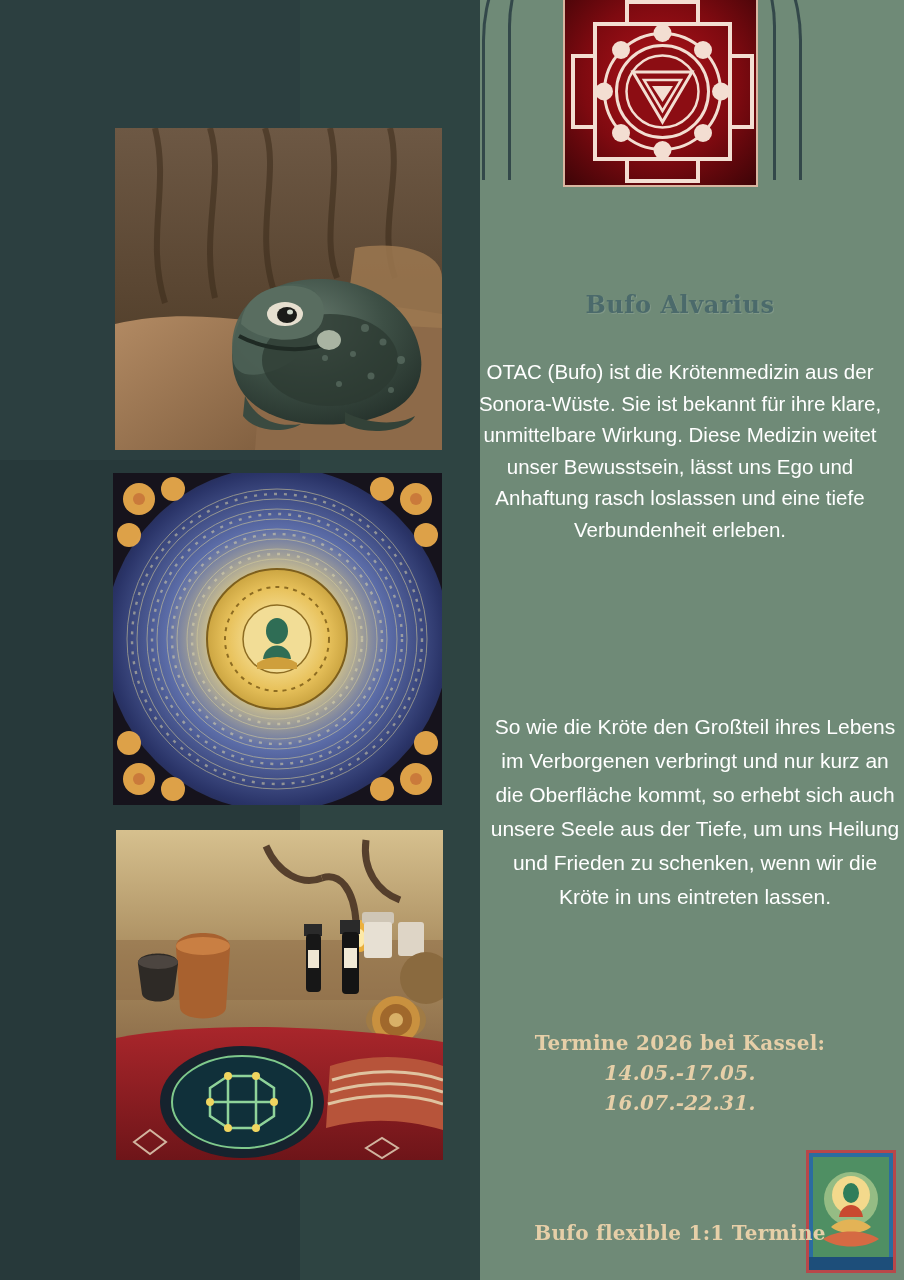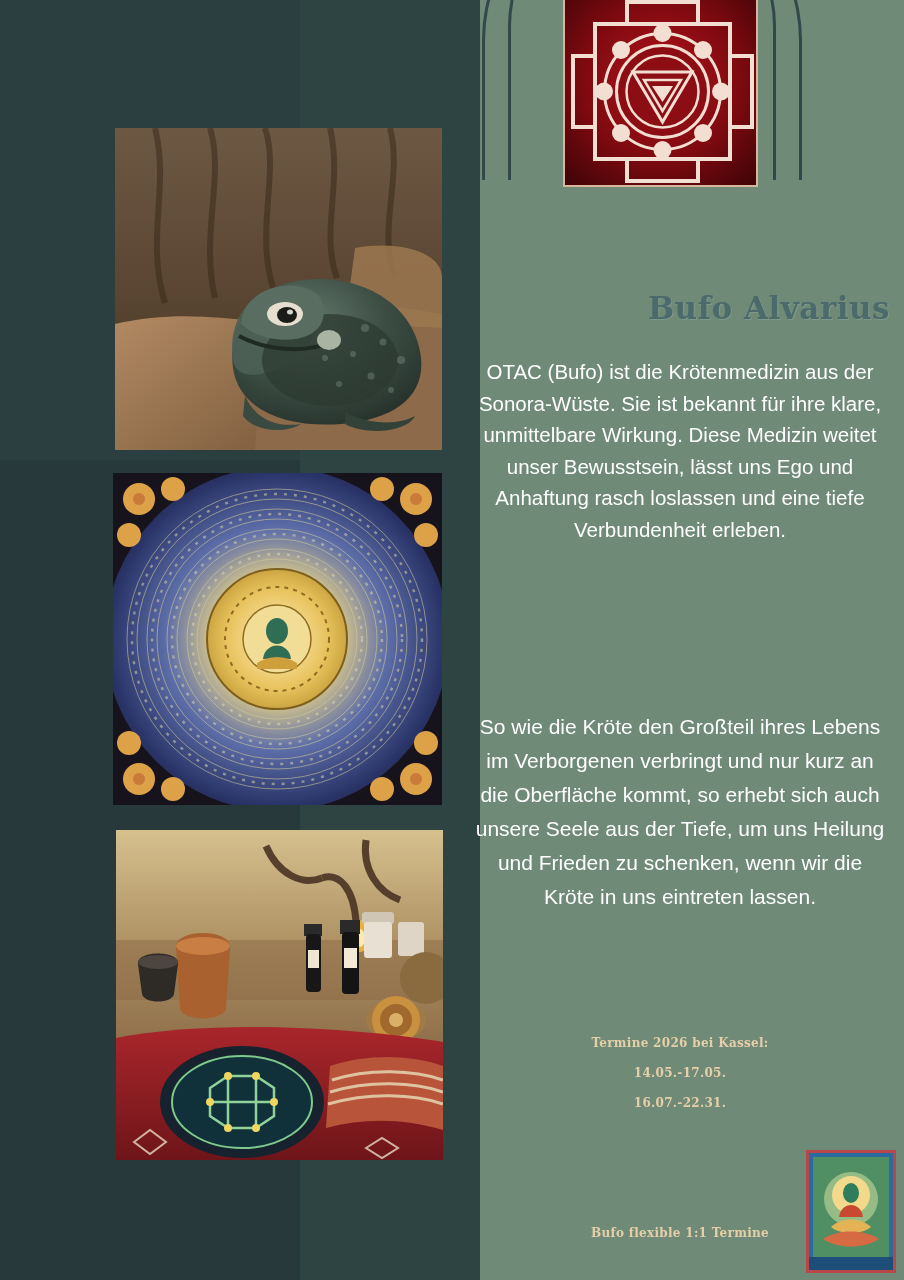--- a/index.html
+++ b/index.html
@@ -117,56 +117,56 @@
     border: 3px solid #b8474a;
     box-sizing: border-box;
   }
 
   
   .title {
     position: absolute;
     left: 470px;
     top: 290px;
     width: 420px;
-    text-align: right;
+    text-align: center;
     font-family: "DejaVu Serif", serif;
     font-weight: bold;
-    font-size: 31px;
+    font-size: 24px;
     letter-spacing: 0.5px;
     color: #4b6a6b;
     text-shadow: 1px 1px 0 rgba(255,255,255,0.12);
   }
   .para {
     position: absolute;
     left: 470px;
     width: 420px;
     text-align: center;
     color: #ffffff;
     font-size: 20.5px;
     line-height: 31.5px;
   }
   .para-1 { top: 356px; }
-  .para-2 { top: 710px; font-size: 21px; line-height: 34px; }
+  .para-2 { top: 710px; font-size: 21px; line-height: 34px; margin-left: 15px; }
 
   .dates {
     position: absolute;
     left: 470px;
     width: 420px;
     text-align: center;
     font-family: "DejaVu Serif", serif;
     font-weight: bold;
     color: #e6cfa8;
-    font-size: 12px;
+    font-size: 20px;
     line-height: 30px;
     letter-spacing: 0.3px;
   }
   .dates-head { top: 1028px; }
   .dates-list { top: 1058px; }
   .dates-foot { top: 1218px; }
-  .dates-list div { display: block; }
+  .dates-list div { display: block; font-style: italic; }
 </style>
 </head>
 <body>
 
 <div class="bg-right"></div>
 <div class="bg-left-dark"></div>
 <div class="bg-left-dark2"></div>
 <div class="bg-left-dark3"></div>
 
 <div class="arch-outer"></div>

